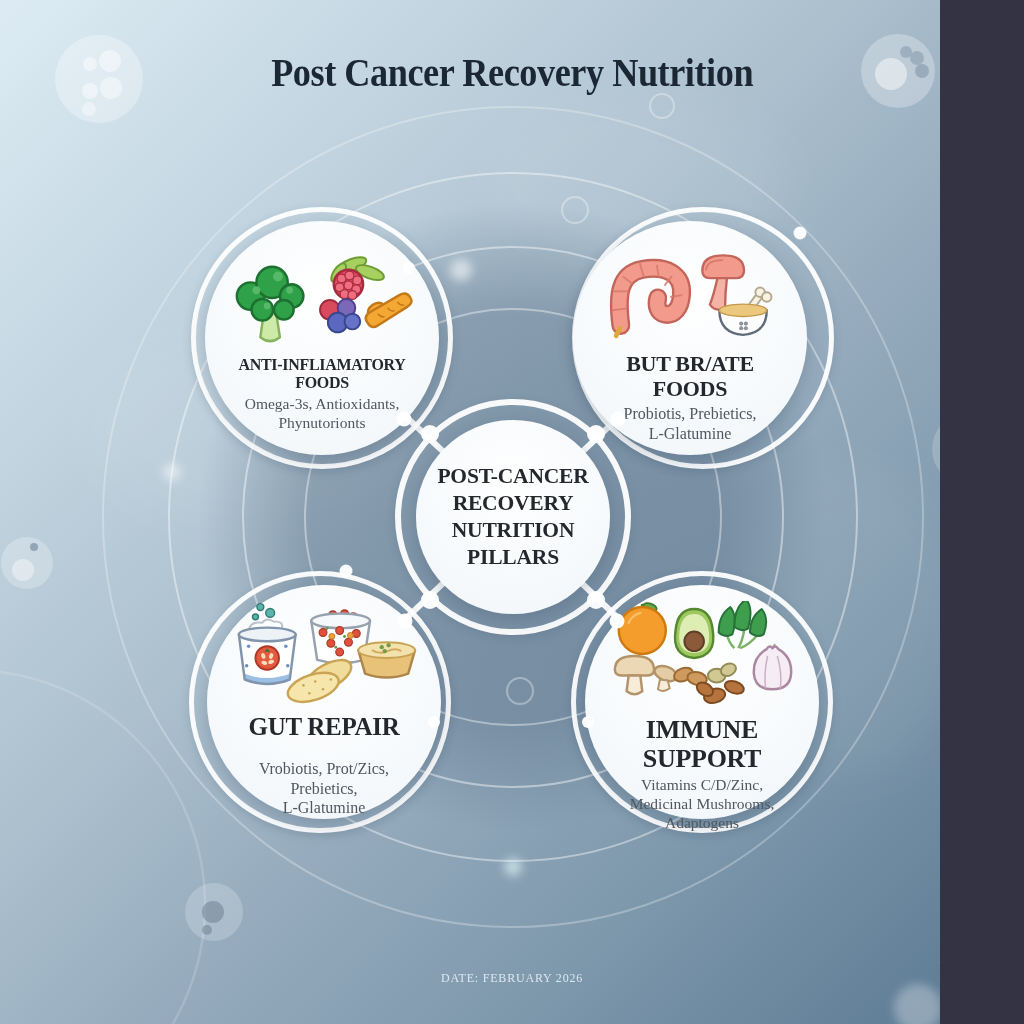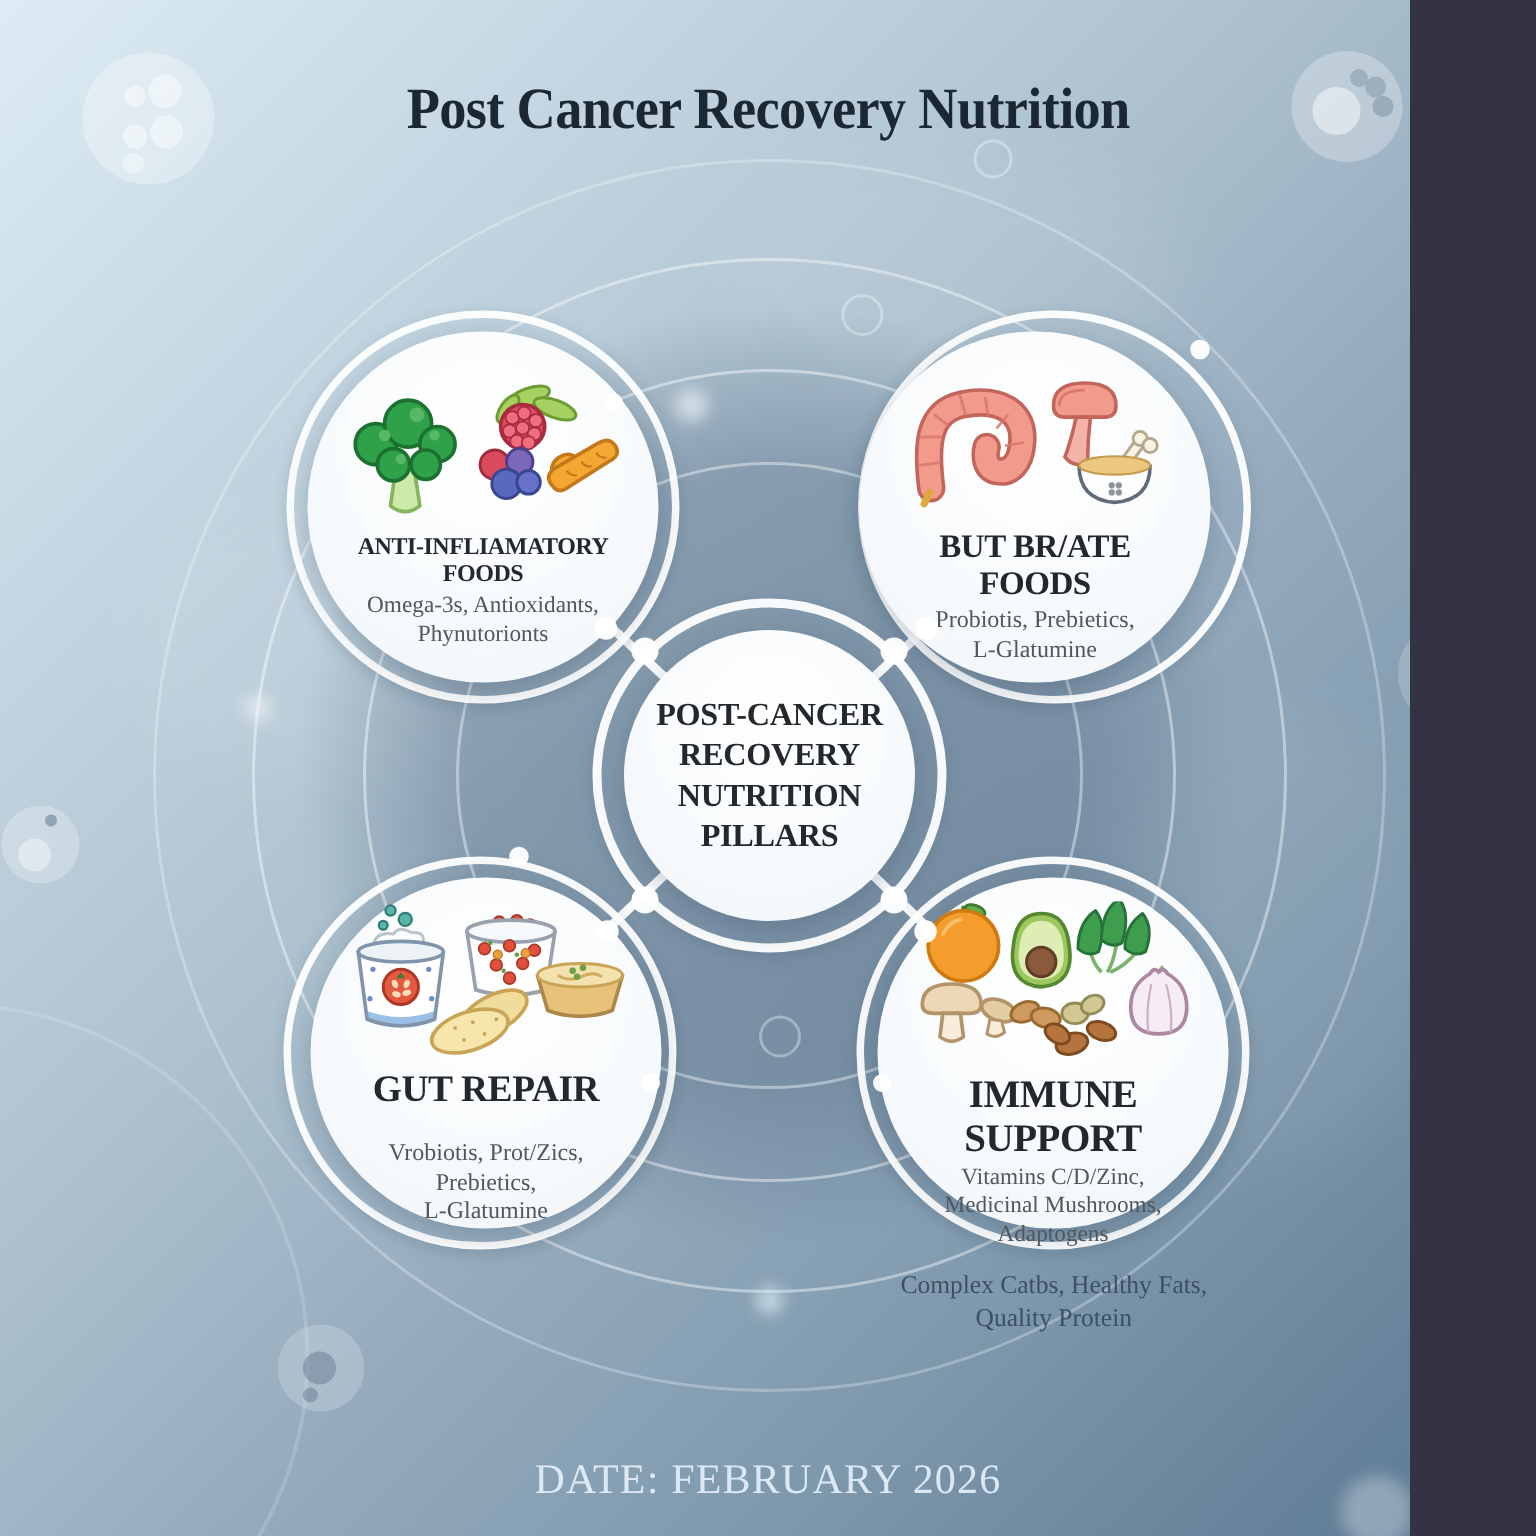--- a/index.html
+++ b/index.html
@@ -44,21 +44,21 @@
   .tl .foods{margin-top:28px;}  .tl .node-title{font-size:16px;margin-top:4px;}  .tl .node-sub{font-size:15.5px;margin-top:3px;}
   .tr .foods{margin-top:26px;}  .tr .node-title{font-size:22px;margin-top:4px;}  .tr .node-sub{font-size:16px;margin-top:3px;}
   .bl .foods{margin-top:16px;}  .bl .node-title{font-size:25px;margin-top:2px;} .bl .node-sub{font-size:16px;margin-top:18px;}
   .br .foods{margin-top:16px;}  .br .node-title{font-size:26px;margin-top:4px;} .br .node-sub{font-size:15.5px;margin-top:3px;}
 
   
   .energy{position:absolute;left:545px;top:841px;width:315px;text-align:center;z-index:5;}
   .energy-title{font-size:23px;font-weight:700;color:#2b3b4d;letter-spacing:.2px;}
   .energy-sub{font-size:17px;color:rgba(52,70,90,.88);margin-top:5px;line-height:1.3;}
   .date{position:absolute;left:0;top:971px;width:1024px;text-align:center;z-index:5;
-    font-size:28px;color:rgba(228,239,248,.92);letter-spacing:.8px;}
+    font-size:12px;color:rgba(228,239,248,.92);letter-spacing:.8px;}
 </style>
 </head>
 <body>
 
 <div class="canvas">
 
   <svg class="layer z0" width="1024" height="1024" viewBox="0 0 1024 1024">
     <defs>
       <radialGradient id="patch" gradientUnits="userSpaceOnUse" cx="513" cy="517" r="420">
         <stop offset="0" stop-color="rgba(86,110,134,0.50)"></stop>
@@ -421,19 +421,17 @@
         <circle cx="617" cy="621" r="7.5"></circle>
       <circle cx="409" cy="268" r="6"></circle>
         <circle cx="800" cy="233" r="6.5"></circle>
       <circle cx="588" cy="722" r="6"></circle>
         <circle cx="434" cy="722" r="6"></circle>
       <circle cx="346" cy="571" r="6.5"></circle>
     </g>
   </svg>
 
   <div class="energy">
-    <div class="energy-sub pre">Complex Catbs, Healthy Fats,
-Quality Protein</div>
   </div>
 
   <div class="date">DATE: FEBRUARY 2026</div>
 
 </div>
 
 </body></html>

